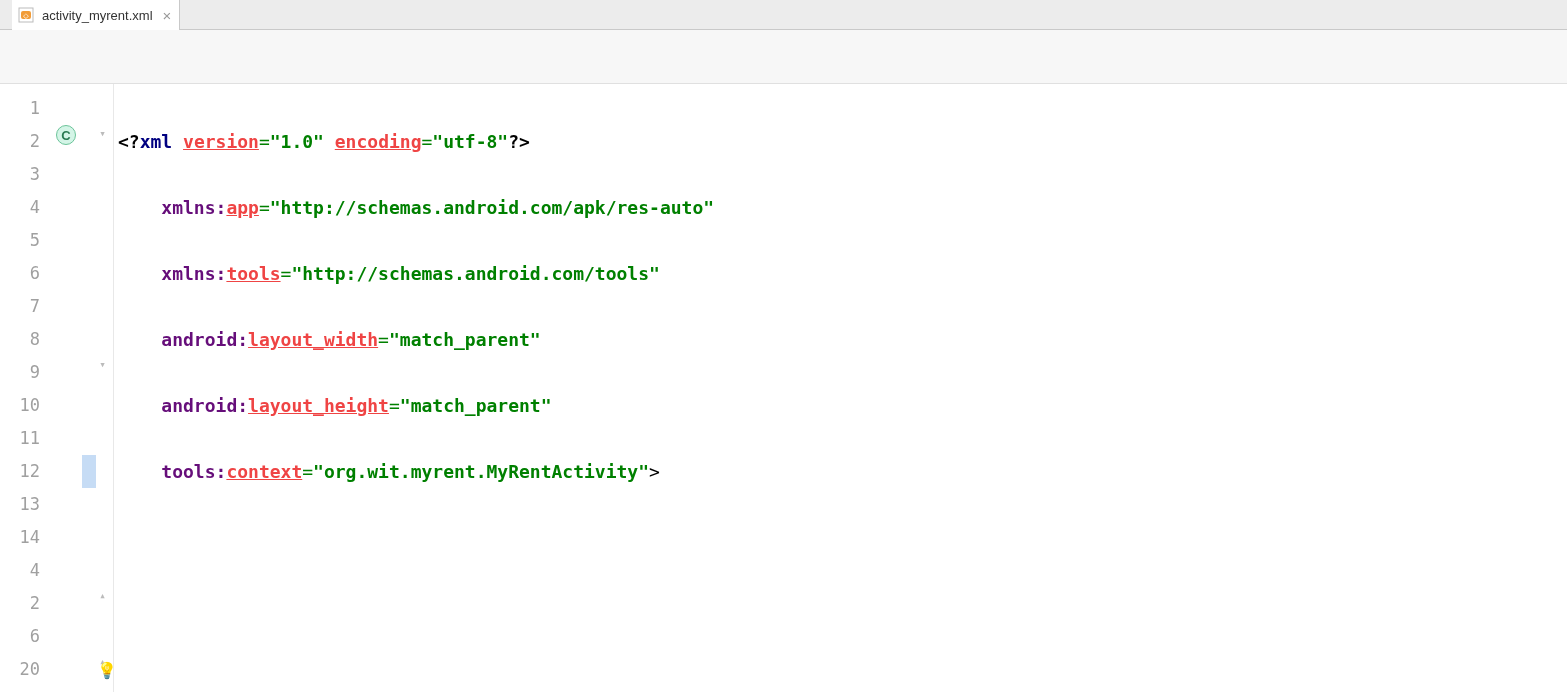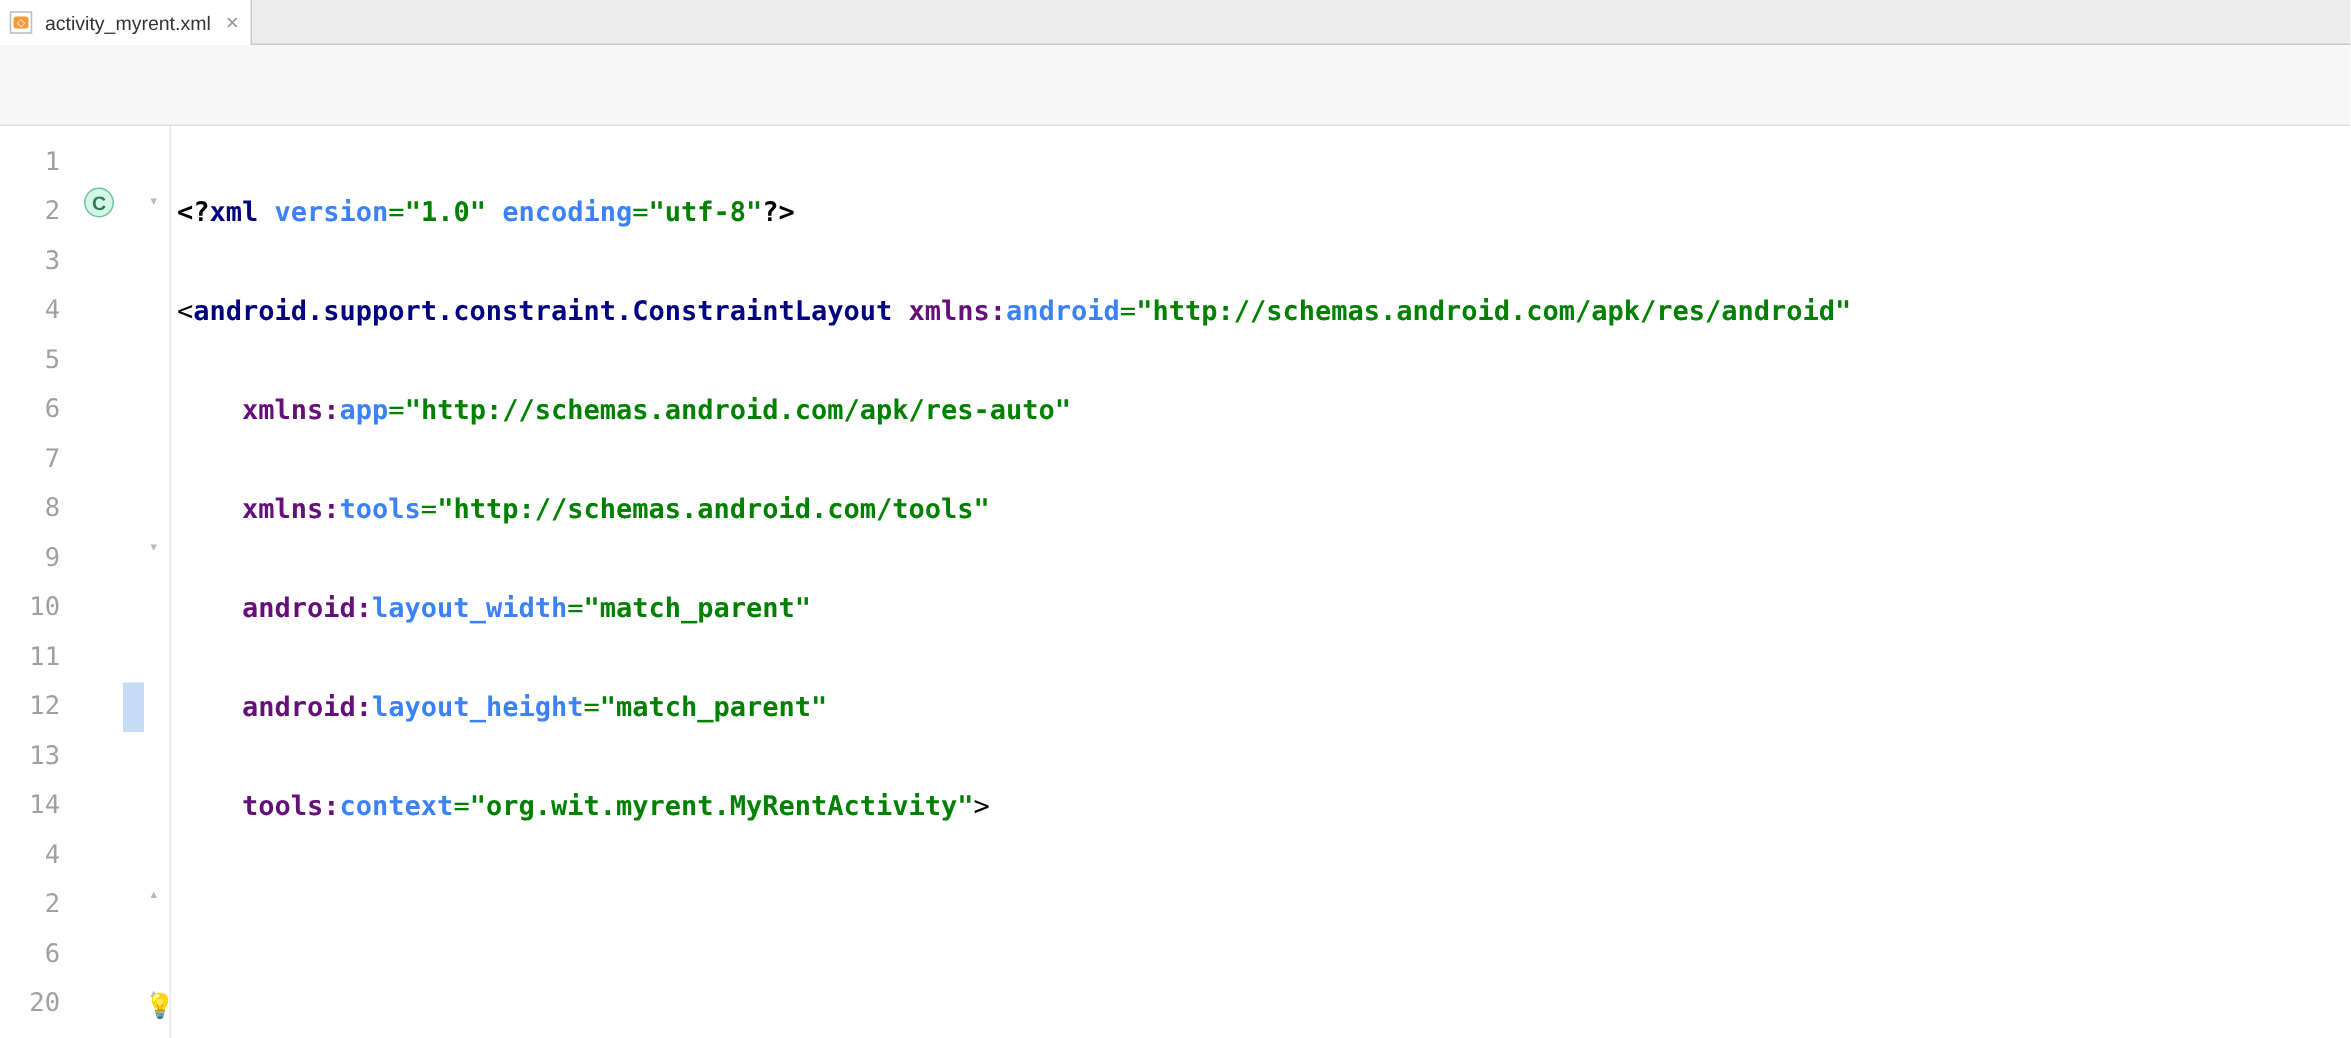--- a/index.html
+++ b/index.html
@@ -9,20 +9,21 @@
   background: #ffffff;
   width: 1567px;
   height: 692px;
   overflow: hidden;
 }
 .tab-bar {
   height: 30px;
   background: #ececec;
   border-bottom: 1px solid #c9c9c9;
   display: flex;
+  padding-left: 12px;
 }
 .tab {
   height: 30px;
   background: #ffffff;
   border-right: 1px solid #c9c9c9;
   display: flex;
   align-items: center;
   padding: 0 8px 0 6px;
   font-family: -apple-system, "Segoe UI", Arial, sans-serif;
   font-size: 13px;
@@ -113,21 +114,21 @@
   line-height: 33px;
   white-space: pre;
   overflow: hidden;
 }
 .line { height: 33px; }
 .tk-punct  { color: #000000; }
 .tk-pi     { color: #000000; font-weight: bold; }
 .tk-piname { color: #000080; font-weight: bold; }
 .tk-tag    { color: #000080; font-weight: bold; }
 .tk-ns     { color: #660e7a; font-weight: bold; }
-.tk-attr   { color: #3b82f6; font-weight: bold; }
+.tk-attr   { color: #ef4444; font-weight: bold; text-decoration: underline; }
 .tk-eq     { color: #008000; }
 .tk-str    { color: #008000; font-weight: bold; }
 .bulb {
   position: absolute;
   left: 1px;
   font-size: 16px;
 }
 .selcol {
   width: 14px;
   background: #ffffff;
@@ -198,21 +199,20 @@
   <div class="fold-col">
     <div class="fold-mark" style="top:44px">▾</div>
     <div class="fold-mark" style="top:275px">▾</div>
     <div class="fold-mark" style="top:506px">▴</div>
     <div class="fold-mark" style="top:572px">▴</div>
     <div class="bulb" style="top:570px">💡</div>
   </div>
 
   <div class="code">
 <div class="line"><span class="tk-pi">&lt;?</span><span class="tk-piname">xml</span><span> </span><span class="tk-attr">version</span><span class="tk-eq">=</span><span class="tk-str">"1.0"</span><span> </span><span class="tk-attr">encoding</span><span class="tk-eq">=</span><span class="tk-str">"utf-8"</span><span class="tk-pi">?&gt;</span></div>
-<div class="line"><span class="tk-punct">&lt;</span><span class="tk-tag">android.support.constraint.ConstraintLayout</span><span> </span><span class="tk-ns">xmlns:</span><span class="tk-attr">android</span><span class="tk-eq">=</span><span class="tk-str">"http://schemas.android.com/apk/res/android"</span></div>
 <div class="line">    <span class="tk-ns">xmlns:</span><span class="tk-attr">app</span><span class="tk-eq">=</span><span class="tk-str">"http://schemas.android.com/apk/res-auto"</span></div>
 <div class="line">    <span class="tk-ns">xmlns:</span><span class="tk-attr">tools</span><span class="tk-eq">=</span><span class="tk-str">"http://schemas.android.com/tools"</span></div>
 <div class="line">    <span class="tk-ns">android:</span><span class="tk-attr">layout_width</span><span class="tk-eq">=</span><span class="tk-str">"match_parent"</span></div>
 <div class="line">    <span class="tk-ns">android:</span><span class="tk-attr">layout_height</span><span class="tk-eq">=</span><span class="tk-str">"match_parent"</span></div>
 <div class="line">    <span class="tk-ns">tools:</span><span class="tk-attr">context</span><span class="tk-eq">=</span><span class="tk-str">"org.wit.myrent.MyRentActivity"</span><span class="tk-punct">&gt;</span></div>
 <div class="line"></div>
 
 
 
 

